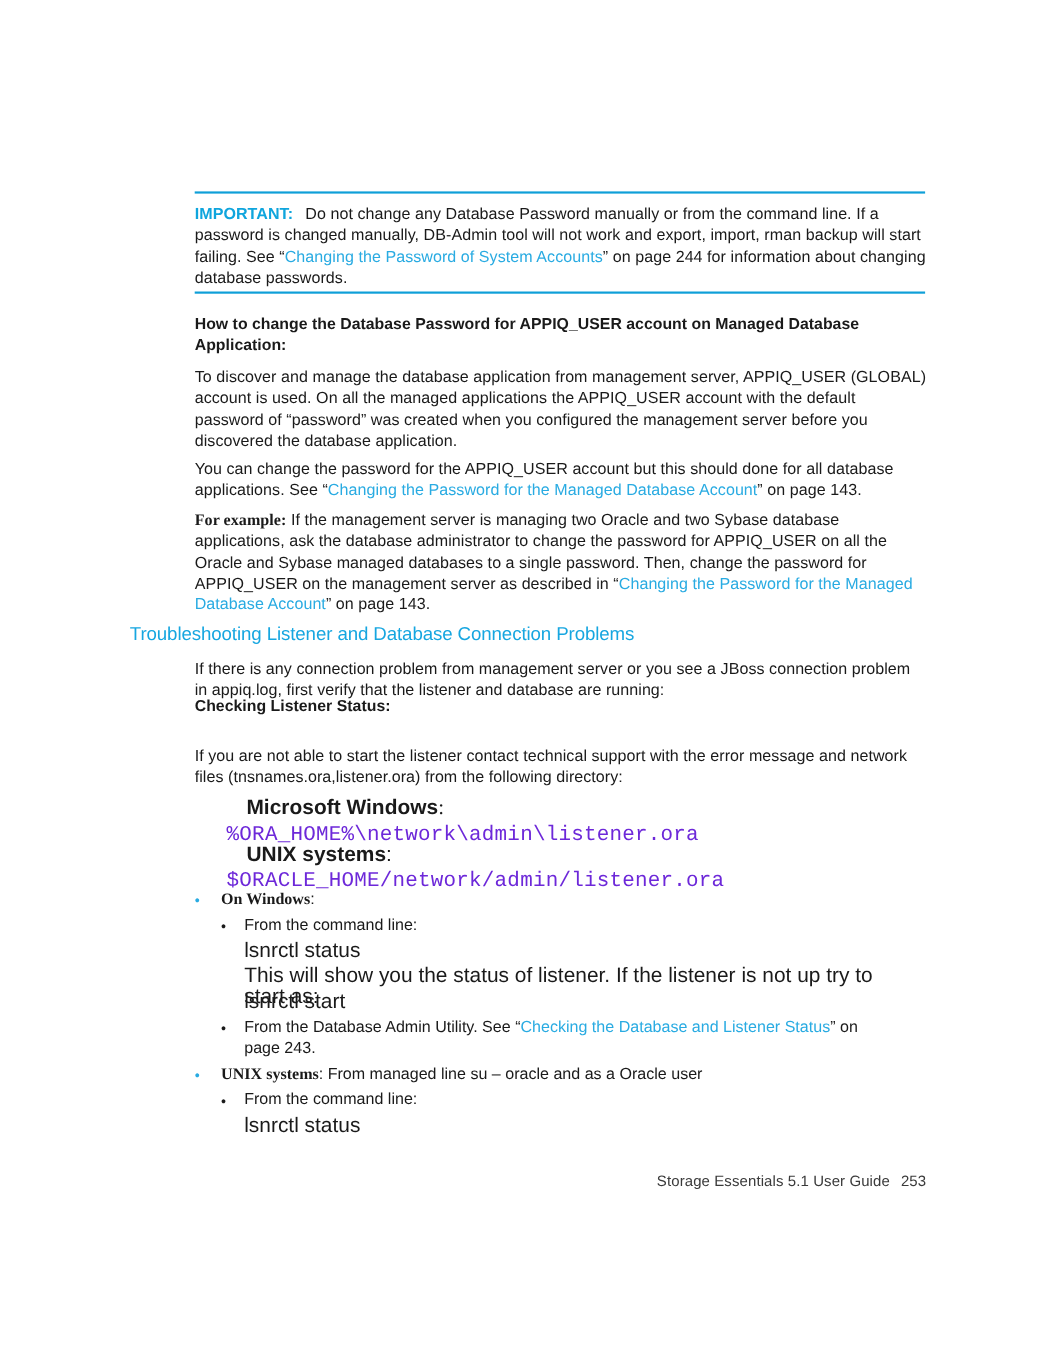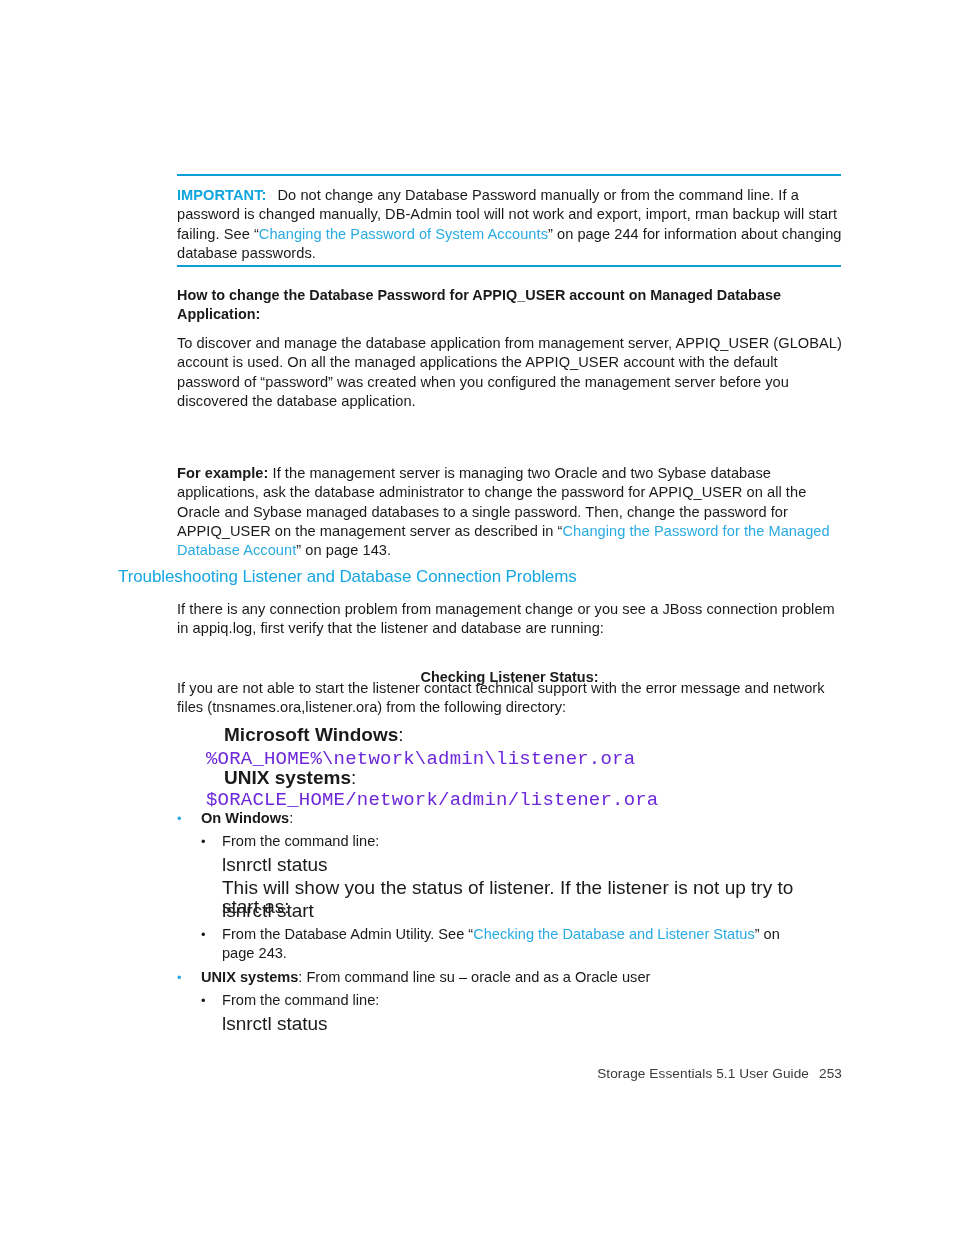--- a/index.html
+++ b/index.html
@@ -65,21 +65,21 @@
   }
   .chapter-title {
     font-size: 17px;
     line-height: 30px;
     color: #16a6e0;
     font-weight: normal;
     letter-spacing: -0.1px;
     white-space: nowrap;
   }
   .link { color: #29abe2; }
-  .bold { font-weight: bold; }
+  .bold { font-weight: bold; font-family: Liberation Serif, serif; }
 
   .code {
     font-family: "Liberation Mono", "DejaVu Sans Mono", monospace;
     font-size: 12.4px;
     line-height: 16px;
     letter-spacing: 0.2px;
     color: #6d28d9;
   }
 
   
@@ -141,30 +141,33 @@
     <span class="important-label">IMPORTANT:</span>
     <span style="margin-left:7px">Do not change any Database Password manually or from the command line. If a password is changed manually, DB-Admin tool will not work and export, import, rman backup will start failing. See “</span><span class="link">Changing the Password of System Accounts</span><span>” on page 244 for information about changing database passwords.</span>
   </div>
 
   <div class="note-rule" id="note-rule-bot"></div>
 
   <div class="col-body subhead" style="top:286px;">How to change the Database Password for APPIQ_USER account on Managed Database Application:</div>
 
   <div class="col-body para" style="top:334px;">To discover and manage the database application from management server, APPIQ_USER (GLOBAL) account is used. On all the managed applications the APPIQ_USER account with the default password of “password” was created when you configured the management server before you discovered the database application.</div>
 
+  <div class="col-body para" style="top:418px;">
+    <span>You can change the password for the APPIQ_USER account but this should done for all database applications. See “</span><span class="link">Changing the Password for the Managed Database Account</span><span>” on page 143.</span>
+  </div>
 
   <div class="col-body para" style="top:464px;">
     <span class="bold">For example:</span><span> If the management server is managing two Oracle and two Sybase database applications, ask the database administrator to change the password for APPIQ_USER on all the Oracle and Sybase managed databases to a single password. Then, change the password for APPIQ_USER on the management server as described in “</span><span class="link">Changing the Password for the Managed Database Account</span><span>” on page 143.</span>
   </div>
 
   <div class="col-head chapter-title" style="top:562px;">Troubleshooting Listener and Database Connection Problems</div>
 
-  <div class="col-body para" style="top:600px;">If there is any connection problem from management change or you see a JBoss connection problem in appiq.log, first verify that the listener and database are running:</div>
-
-  <div class="col-body subhead" style="top:668px;text-align:center;">Checking Listener Status:</div>
+  <div class="col-body para" style="top:600px;">If there is any connection problem from management server or you see a JBoss connection problem in appiq.log, first verify that the listener and database are running:</div>
+
+  <div class="col-body subhead" style="top:633px;">Checking Listener Status:</div>
 
   <div class="col-body para" style="top:679px;">If you are not able to start the listener contact technical support with the error message and network files (tnsnames.ora,listener.ora) from the following directory:</div>
 
   <div class="plain-line subhead" style="left:224px; top:725px;">
     <span>Microsoft Windows</span><span class="bold" style="font-weight:normal">:</span>
   </div>
 
   <div class="plain-line code" style="left:206px; top:750px;">%ORA_HOME%\network\admin\listener.ora</div>
 
   <div class="plain-line subhead" style="left:224px; top:768px;">
@@ -189,21 +192,21 @@
 
   <div class="plain-line" style="left:222px; top:901px;">lsnrctl start</div>
 
   <div class="bullet-l2" style="left:201px; top:925px; width:600px;">
     <span class="mark">•</span>
     <span class="txt"><span>From the Database Admin Utility. See “</span><span class="link">Checking the Database and Listener Status</span><span>” on page 243.</span></span>
   </div>
 
   <div class="bullet-l1" style="left:177px; top:968px; width:660px;">
     <span class="mark">•</span>
-    <span class="txt"><span class="bold">UNIX systems</span><span>: From command line su – oracle and as a Oracle user</span></span>
+    <span class="txt"><span class="bold">UNIX systems</span><span>: From managed line su – oracle and as a Oracle user</span></span>
   </div>
 
   <div class="bullet-l2" style="left:201px; top:991px; width:620px;">
     <span class="mark">•</span>
     <span class="txt">From the command line:</span>
   </div>
 
   <div class="plain-line" style="left:222px; top:1014px;">lsnrctl status</div>
 
   <div class="footer">

